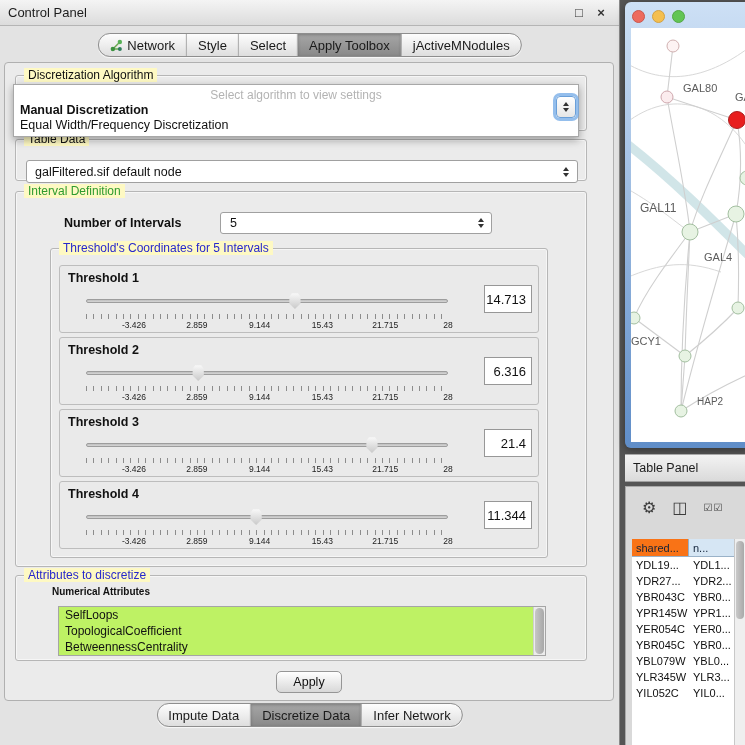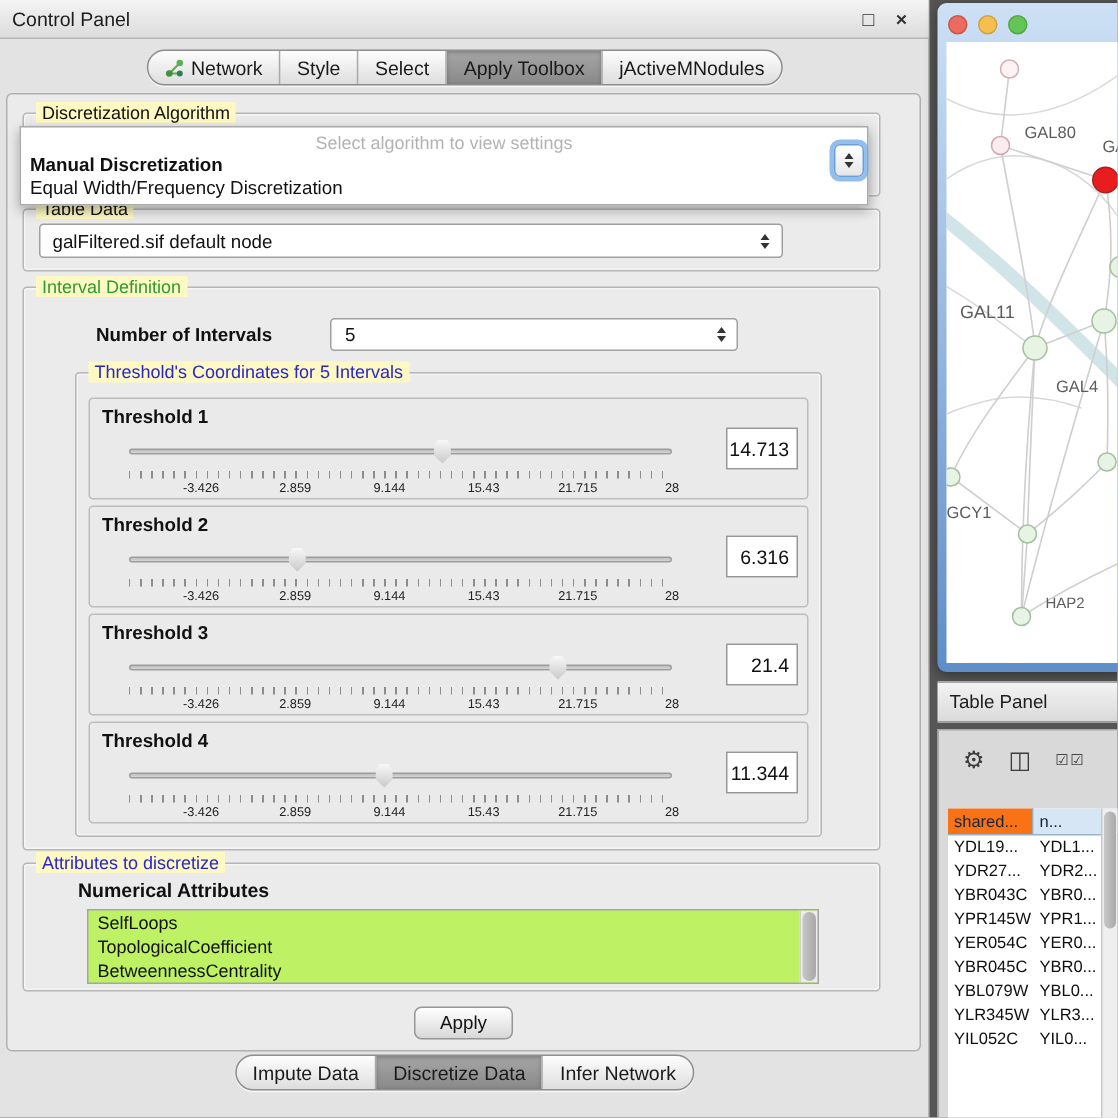--- a/index.html
+++ b/index.html
@@ -53,21 +53,21 @@
     box-shadow:0 0 0 3px rgba(112,168,230,.75); display:flex; flex-direction:column;
     align-items:center; justify-content:center; gap:2px; }
 
   .arr-up { width:0; height:0; border-left:3.5px solid transparent; border-right:3.5px solid transparent;
     border-bottom:4.5px solid #333; }
   .arr-dn { width:0; height:0; border-left:3.5px solid transparent; border-right:3.5px solid transparent;
     border-top:4.5px solid #333; }
 
   
   .tabledata-group { left:10px; top:76px; width:572px; height:42px; }
-  .combo { position:absolute; left:10px; top:9px; width:496px; height:23px; background:#fff;
+  .combo { position:absolute; left:10px; top:20px; width:552px; height:23px; background:#fff;
     border:1px solid #a0a0a0; border-radius:3px; display:flex; align-items:center; }
   .combo-value { flex:1; font-size:12.5px; color:#111; padding-left:8px; white-space:nowrap; overflow:hidden; }
   .combo-arrows { width:18px; display:flex; flex-direction:column; align-items:center; gap:2px; padding-right:4px; }
 
   
   .interval-group { left:10px; top:128px; width:572px; height:376px; }
   .intervals-label { position:absolute; left:48px; top:24px; font-size:12.5px; font-weight:bold; color:#111; }
   .spinner { position:absolute; left:204px; top:20px; width:272px; height:22px; background:#fff;
     border:1px solid #a0a0a0; border-radius:3px; display:flex; align-items:center; }
   .spinner-value { flex:1; font-size:12.5px; color:#111; padding-left:9px; }
@@ -87,21 +87,21 @@
     background:linear-gradient(#fcfcfc,#c9c9c9);
     clip-path:polygon(50% 100%,10% 68%,10% 28%,28% 8%,72% 8%,90% 28%,90% 68%);
     filter:drop-shadow(0 0 1px #777); transform:translateX(-50%); }
   .ticks { position:absolute; left:0; right:0; top:22px; height:5px;
     background:repeating-linear-gradient(90deg,#8c8c8c 0,#8c8c8c 1px,transparent 1px,transparent 7.4px); }
   .scale { position:absolute; left:0; right:0; top:28px; height:10px;margin-left:48px; }
   .scale span { position:absolute; transform:translateX(-50%); font-size:8.5px; color:#222; white-space:nowrap; }
 
   
   .attr-group { left:10px; top:512px; width:572px; height:86px; }
-  .attr-label { position:absolute; left:36px; top:10px; font-size:13px; font-weight:bold; color:#111; }
+  .attr-label { position:absolute; left:36px; top:10px; font-size:10px; font-weight:bold; color:#111; }
   .attr-list { position:absolute; left:42px; top:30px; width:488px; height:50px; background:#bef264;
     border:1px solid #a5a5a5; overflow:hidden; }
   .attr-item { font-size:12px; color:#111; padding:1px 0 1px 6px; line-height:14px; }
   .vscroll { position:absolute; right:0; top:0; bottom:0; width:12px; background:#ececec; border-left:1px solid #cfcfcf; }
   .vscroll .thumb-bar { position:absolute; left:1px; right:1px; border-radius:5px;
     background:linear-gradient(90deg,#c6c6c6,#a8a8a8); }
 
   .apply-btn { position:absolute; left:50%; transform:translateX(-50%); top:608px; width:66px; height:22px;
     background:linear-gradient(#ffffff,#d8d8d8); border:1px solid #969696; border-radius:5px;
     font-size:12.5px; color:#111; display:flex; align-items:center; justify-content:center; }

